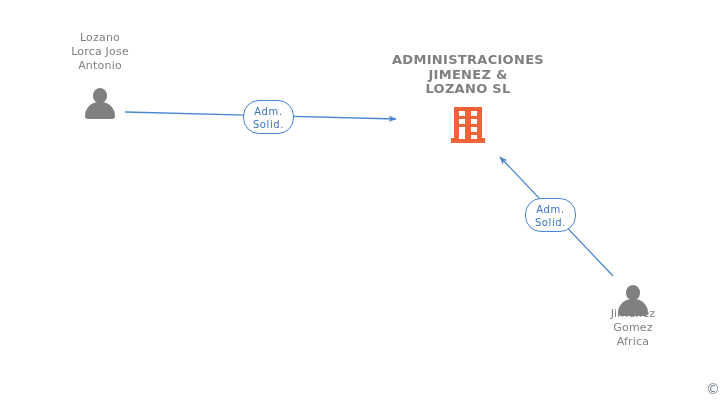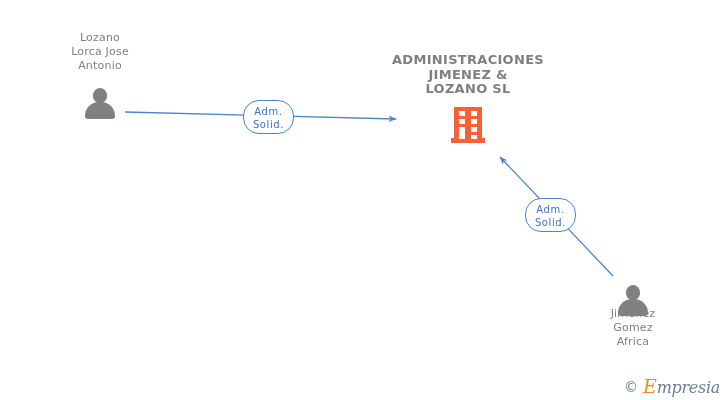--- a/index.html
+++ b/index.html
@@ -210,16 +210,15 @@
   </div>
 
   <div class="edge-label" style="left:243px; top:100px; width:51px; height:34px;">Adm.
 Solid.</div>
 
   <div class="edge-label" style="left:525px; top:198px; width:51px; height:34px;">Adm.
 Solid.</div>
 
   <div id="watermark">
     <span class="copy">©</span>
-    <span class="brand"><span class="cap">E</span><span>mpresia</span></span>
   </div>
 
 </div>
 
 </body></html>

